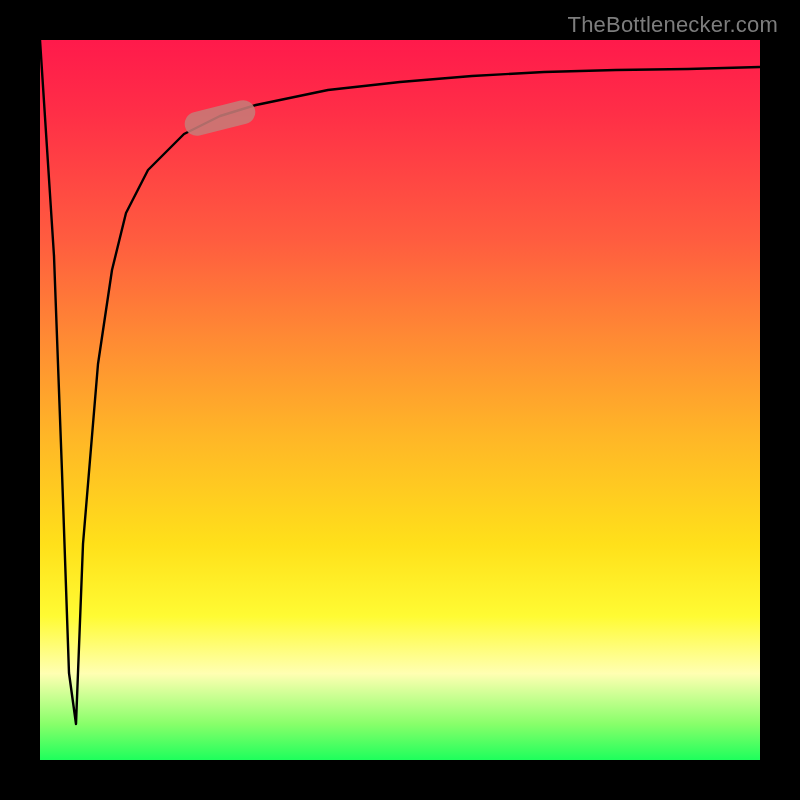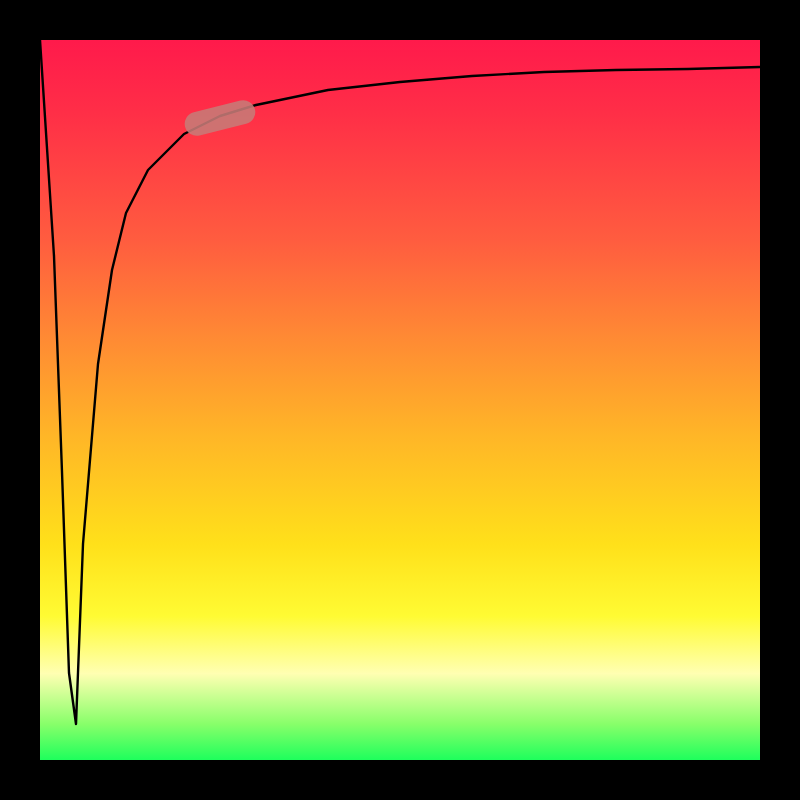--- a/index.html
+++ b/index.html
@@ -77,13 +77,14 @@
              L 288 50
              L 360 42
              L 432 36
              L 504 32
              L 576 30
              L 648 29
              L 720 27"></path>
     <rect x="144" y="66" width="72" height="24" rx="12" ry="12" transform="rotate(-14 180 78)" fill="#c77b78" opacity="0.88"></rect>
   </svg>
 
+  <div class="attribution">TheBottlenecker.com</div>
 </div>
 
 </body></html>

